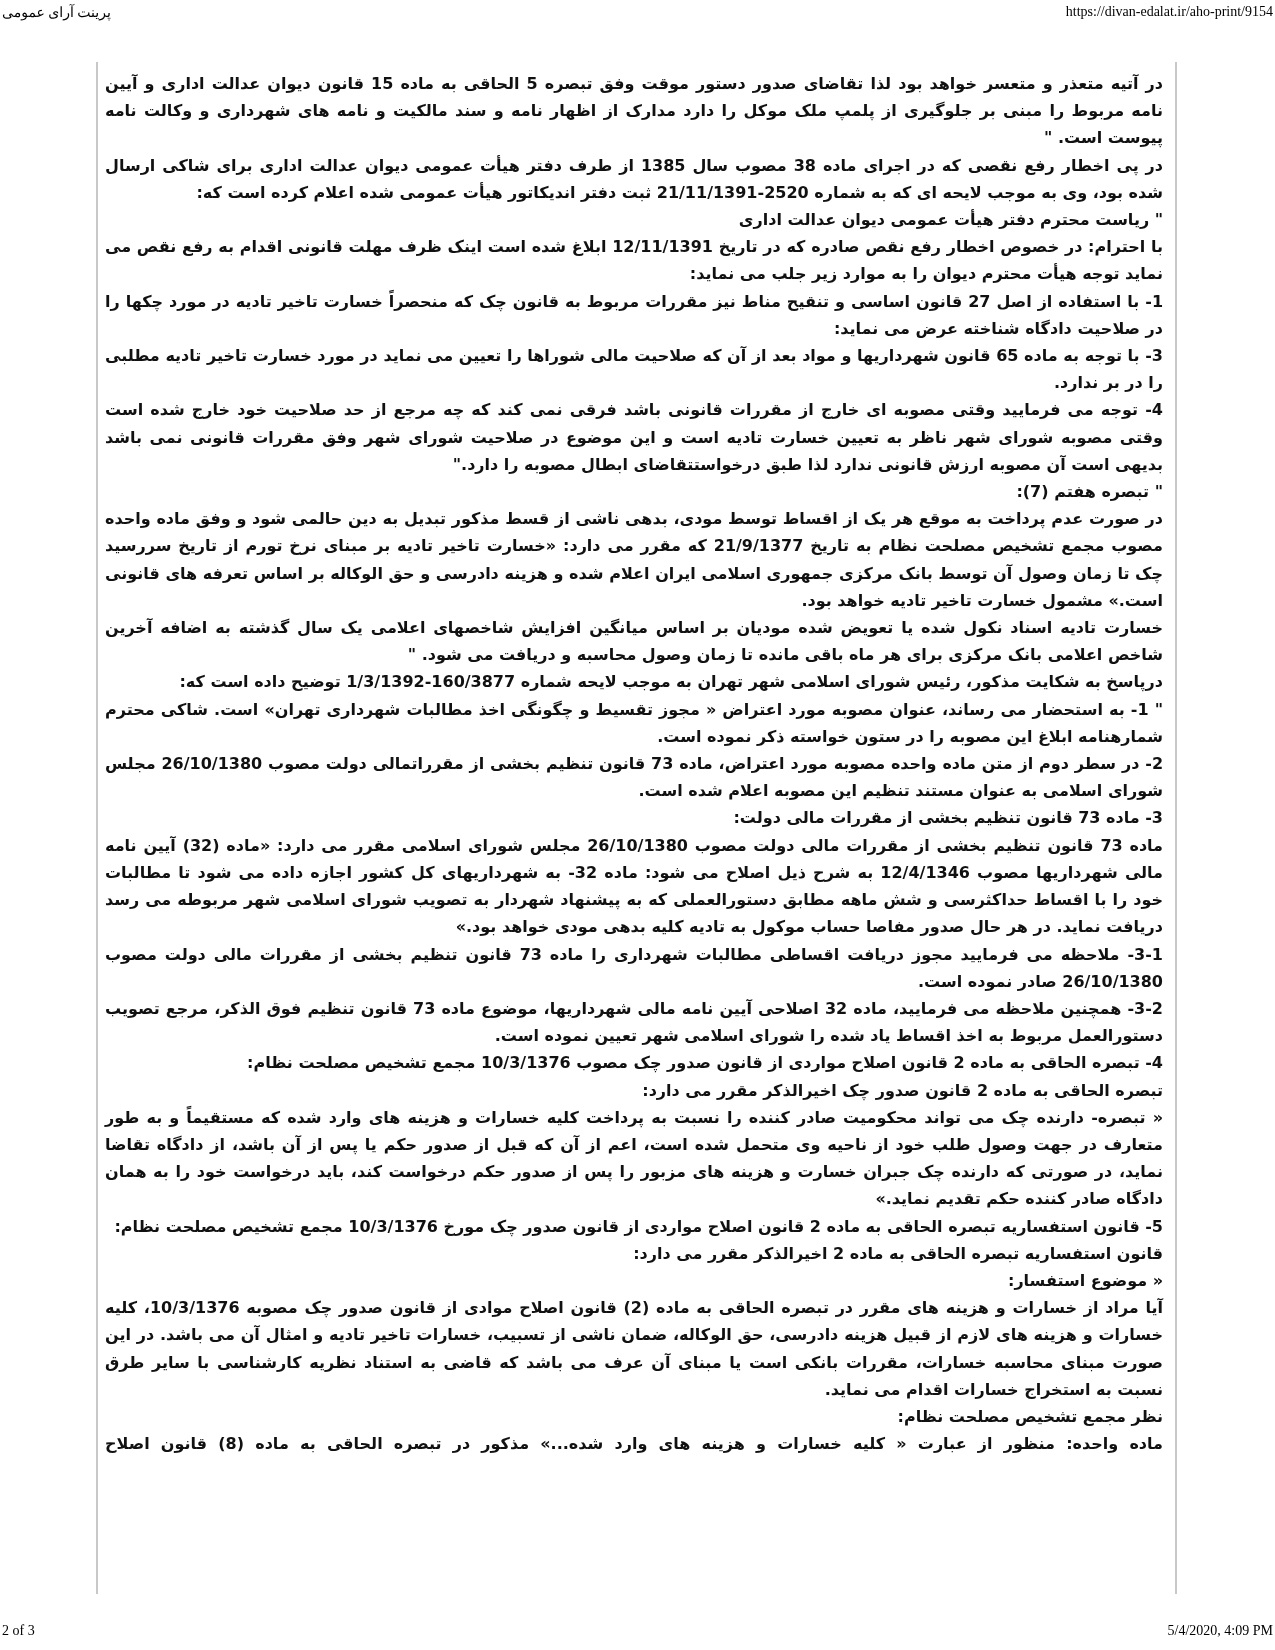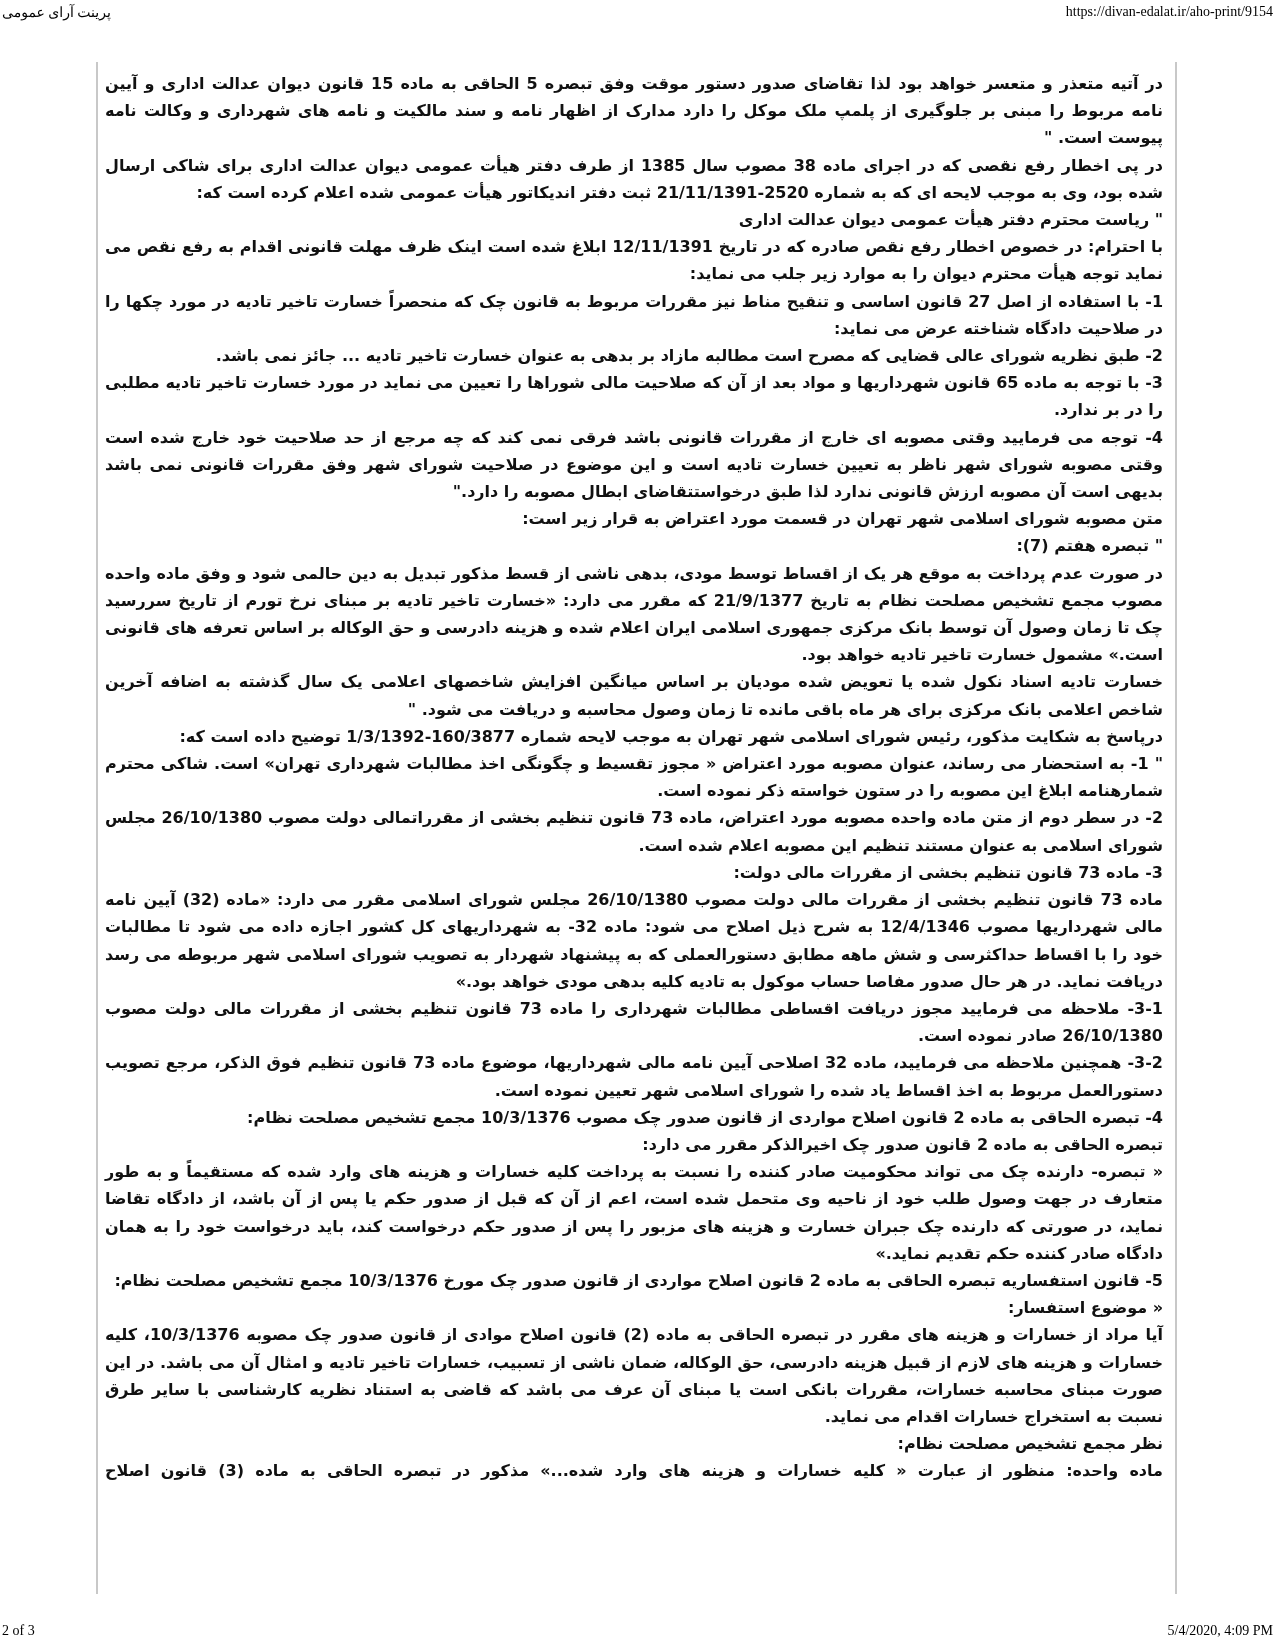--- a/index.html
+++ b/index.html
@@ -33,38 +33,37 @@
 <div class="hdr hdr-url">https://divan-edalat.ir/aho-print/9154</div>
 
 <div class="frame"></div>
 
 <div class="content">
   <p>در آتیه متعذر و متعسر خواهد بود لذا تقاضای صدور دستور موقت وفق تبصره 5 الحاقی به ماده 15 قانون دیوان عدالت اداری و آیین نامه مربوط را مبنی بر جلوگیری از پلمپ ملک موکل را دارد مدارک از اظهار نامه و سند مالکیت و نامه های شهرداری و وکالت نامه پیوست است. "</p>
   <p>در پی اخطار رفع نقصی که در اجرای ماده 38 مصوب سال 1385 از طرف دفتر هیأت عمومی دیوان عدالت اداری برای شاکی ارسال شده بود، وی به موجب لایحه ای که به شماره 2520-21/11/1391 ثبت دفتر اندیکاتور هیأت عمومی شده اعلام کرده است که:</p>
   <p>" ریاست محترم دفتر هیأت عمومی دیوان عدالت اداری</p>
   <p>با احترام: در خصوص اخطار رفع نقص صادره که در تاریخ 12/11/1391 ابلاغ شده است اینک ظرف مهلت قانونی اقدام به رفع نقص می نماید توجه هیأت محترم دیوان را به موارد زیر جلب می نماید:</p>
   <p>1- با استفاده از اصل 27 قانون اساسی و تنقیح مناط نیز مقررات مربوط به قانون چک که منحصراً خسارت تاخیر تادیه در مورد چکها را در صلاحیت دادگاه شناخته عرض می نماید:</p>
-  <p>2- طبق نظریه شورای عالی قضایی که مصرح است مطالبه مازاد بر بدهی به عنوان خسارت تاخیر تادیه ... جائز نمی باشد.</p>
   <p>3- با توجه به ماده 65 قانون شهرداریها و مواد بعد از آن که صلاحیت مالی شوراها را تعیین می نماید در مورد خسارت تاخیر تادیه مطلبی را در بر ندارد.</p>
   <p>4- توجه می فرمایید وقتی مصوبه ای خارج از مقررات قانونی باشد فرقی نمی کند که چه مرجع از حد صلاحیت خود خارج شده است وقتی مصوبه شورای شهر ناظر به تعیین خسارت تادیه است و این موضوع در صلاحیت شورای شهر وفق مقررات قانونی نمی باشد بدیهی است آن مصوبه ارزش قانونی ندارد لذا طبق درخواستتقاضای ابطال مصوبه را دارد."</p>
-  <p>متن مصوبه شورای اسلامی شهر تهران در قسمت مورد اعتراض به قرار زیر است:</p>
   <p>" تبصره هفتم (7):</p>
   <p>در صورت عدم پرداخت به موقع هر یک از اقساط توسط مودی، بدهی ناشی از قسط مذکور تبدیل به دین حالمی شود و وفق ماده واحده مصوب مجمع تشخیص مصلحت نظام به تاریخ 21/9/1377 که مقرر می دارد: «خسارت تاخیر تادیه بر مبنای نرخ تورم از تاریخ سررسید چک تا زمان وصول آن توسط بانک مرکزی جمهوری اسلامی ایران اعلام شده و هزینه دادرسی و حق الوکاله بر اساس تعرفه های قانونی است.» مشمول خسارت تاخیر تادیه خواهد بود.</p>
   <p>خسارت تادیه اسناد نکول شده یا تعویض شده مودیان بر اساس میانگین افزایش شاخصهای اعلامی یک سال گذشته به اضافه آخرین شاخص اعلامی بانک مرکزی برای هر ماه باقی مانده تا زمان وصول محاسبه و دریافت می شود. "</p>
   <p>درپاسخ به شکایت مذکور، رئیس شورای اسلامی شهر تهران به موجب لایحه شماره 160/3877-1/3/1392 توضیح داده است که:</p>
   <p>" 1- به استحضار می رساند، عنوان مصوبه مورد اعتراض « مجوز تقسیط و چگونگی اخذ مطالبات شهرداری تهران» است. شاکی محترم شمارهنامه ابلاغ این مصوبه را در ستون خواسته ذکر نموده است.</p>
   <p>2- در سطر دوم از متن ماده واحده مصوبه مورد اعتراض، ماده 73 قانون تنظیم بخشی از مقرراتمالی دولت مصوب 26/10/1380 مجلس شورای اسلامی به عنوان مستند تنظیم این مصوبه اعلام شده است.</p>
   <p>3- ماده 73 قانون تنظیم بخشی از مقررات مالی دولت:</p>
   <p>ماده 73 قانون تنظیم بخشی از مقررات مالی دولت مصوب 26/10/1380 مجلس شورای اسلامی مقرر می دارد: «ماده (32) آیین نامه مالی شهرداریها مصوب 12/4/1346 به شرح ذیل اصلاح می شود: ماده 32- به شهرداریهای کل کشور اجازه داده می شود تا مطالبات خود را با اقساط حداکثرسی و شش ماهه مطابق دستورالعملی که به پیشنهاد شهردار به تصویب شورای اسلامی شهر مربوطه می رسد دریافت نماید. در هر حال صدور مفاصا حساب موکول به تادیه کلیه بدهی مودی خواهد بود.»</p>
   <p>3-1- ملاحظه می فرمایید مجوز دریافت اقساطی مطالبات شهرداری را ماده 73 قانون تنظیم بخشی از مقررات مالی دولت مصوب 26/10/1380 صادر نموده است.</p>
   <p>3-2- همچنین ملاحظه می فرمایید، ماده 32 اصلاحی آیین نامه مالی شهرداریها، موضوع ماده 73 قانون تنظیم فوق الذکر، مرجع تصویب دستورالعمل مربوط به اخذ اقساط یاد شده را شورای اسلامی شهر تعیین نموده است.</p>
   <p>4- تبصره الحاقی به ماده 2 قانون اصلاح مواردی از قانون صدور چک مصوب 10/3/1376 مجمع تشخیص مصلحت نظام:</p>
   <p>تبصره الحاقی به ماده 2 قانون صدور چک اخیرالذکر مقرر می دارد:</p>
   <p>« تبصره- دارنده چک می تواند محکومیت صادر کننده را نسبت به پرداخت کلیه خسارات و هزینه های وارد شده که مستقیماً و به طور متعارف در جهت وصول طلب خود از ناحیه وی متحمل شده است، اعم از آن که قبل از صدور حکم یا پس از آن باشد، از دادگاه تقاضا نماید، در صورتی که دارنده چک جبران خسارت و هزینه های مزبور را پس از صدور حکم درخواست کند، باید درخواست خود را به همان دادگاه صادر کننده حکم تقدیم نماید.»</p>
   <p>5- قانون استفساریه تبصره الحاقی به ماده 2 قانون اصلاح مواردی از قانون صدور چک مورخ 10/3/1376 مجمع تشخیص مصلحت نظام:</p>
+  <p>قانون استفساریه تبصره الحاقی به ماده 2 اخیرالذکر مقرر می دارد:</p>
   <p>« موضوع استفسار:</p>
   <p>آیا مراد از خسارات و هزینه های مقرر در تبصره الحاقی به ماده (2) قانون اصلاح موادی از قانون صدور چک مصوبه 10/3/1376، کلیه خسارات و هزینه های لازم از قبیل هزینه دادرسی، حق الوکاله، ضمان ناشی از تسبیب، خسارات تاخیر تادیه و امثال آن می باشد. در این صورت مبنای محاسبه خسارات، مقررات بانکی است یا مبنای آن عرف می باشد که قاضی به استناد نظریه کارشناسی با سایر طرق نسبت به استخراج خسارات اقدام می نماید.</p>
   <p>نظر مجمع تشخیص مصلحت نظام:</p>
-  <p class="last">ماده واحده: منظور از عبارت « کلیه خسارات و هزینه های وارد شده...» مذکور در تبصره الحاقی به ماده (3) قانون اصلاح</p>
+  <p class="last">ماده واحده: منظور از عبارت « کلیه خسارات و هزینه های وارد شده...» مذکور در تبصره الحاقی به ماده (8) قانون اصلاح</p>
 </div>
 
 <div class="ftr ftr-page">2 of 3</div>
 <div class="ftr ftr-date">5/4/2020, 4:09 PM</div>
 
 </body></html>

